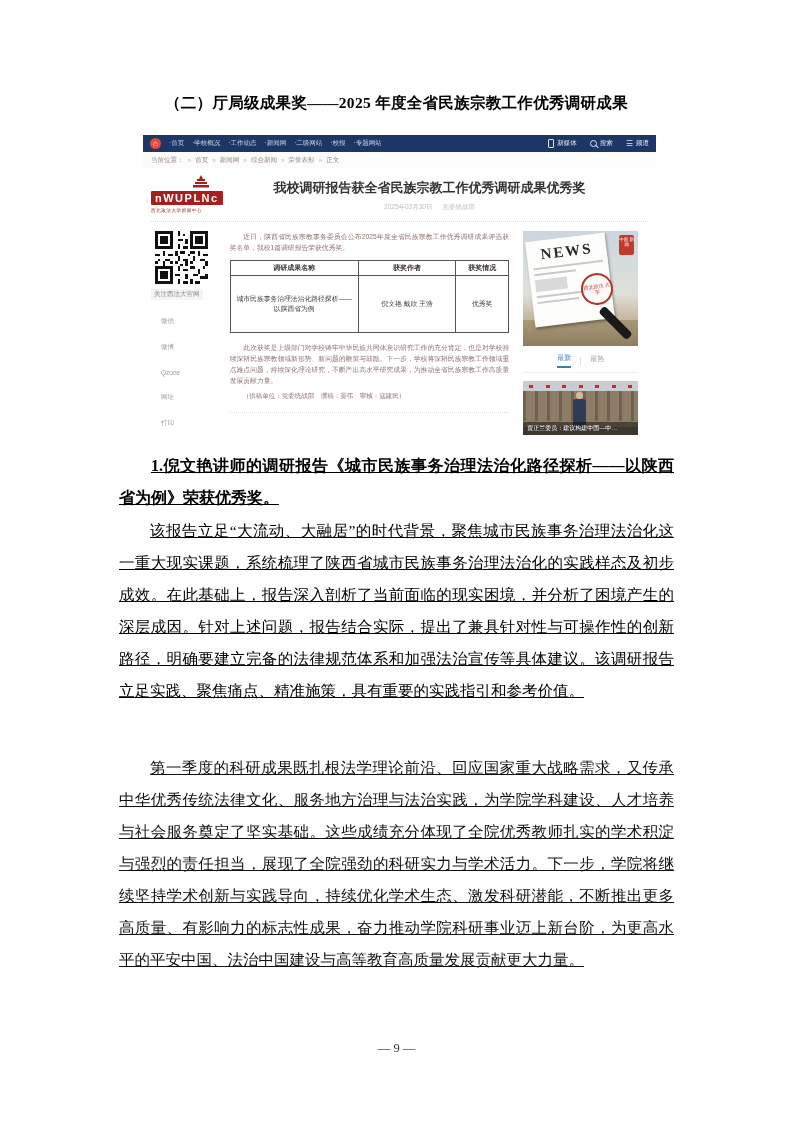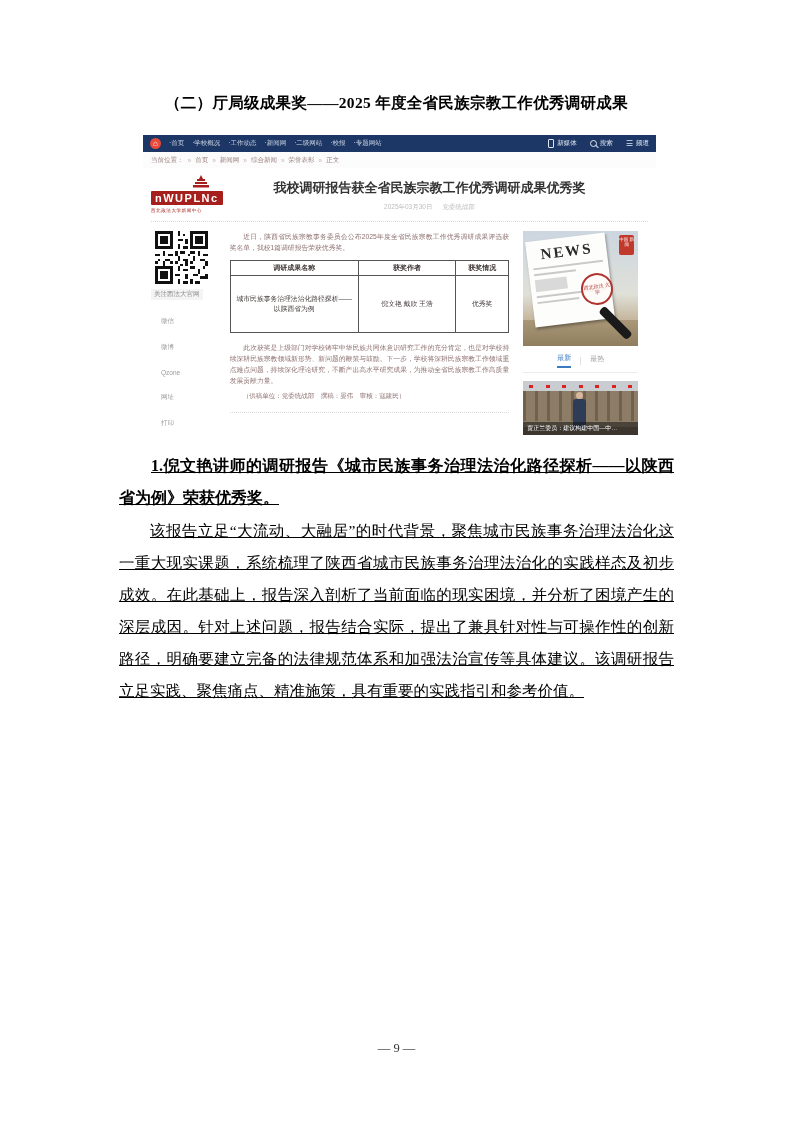--- a/index.html
+++ b/index.html
@@ -272,16 +272,17 @@
           <div class="person"></div>
           <div class="photo-caption">贾正兰委员：建议构建中国—中…</div>
         </div>
       </div>
 
     </div>
   </div>
 
   <p class="para para-bold">1.倪文艳讲师的调研报告《城市民族事务治理法治化路径探析——以陕西省为例》荣获优秀奖。</p>
   <p class="para para-kai">该报告立足“大流动、大融居”的时代背景，聚焦城市民族事务治理法治化这一重大现实课题，系统梳理了陕西省城市民族事务治理法治化的实践样态及初步成效。在此基础上，报告深入剖析了当前面临的现实困境，并分析了困境产生的深层成因。针对上述问题，报告结合实际，提出了兼具针对性与可操作性的创新路径，明确要建立完备的法律规范体系和加强法治宣传等具体建议。该调研报告立足实践、聚焦痛点、精准施策，具有重要的实践指引和参考价值。</p>
+  <p class="para para-song">第一季度的科研成果既扎根法学理论前沿、回应国家重大战略需求，又传承中华优秀传统法律文化、服务地方治理与法治实践，为学院学科建设、人才培养与社会服务奠定了坚实基础。这些成绩充分体现了全院优秀教师扎实的学术积淀与强烈的责任担当，展现了全院强劲的科研实力与学术活力。下一步，学院将继续坚持学术创新与实践导向，持续优化学术生态、激发科研潜能，不断推出更多高质量、有影响力的标志性成果，奋力推动学院科研事业迈上新台阶，为更高水平的平安中国、法治中国建设与高等教育高质量发展贡献更大力量。</p>
 
   <div class="page-number">— 9 —</div>
 
 </div>
 
 </body></html>

